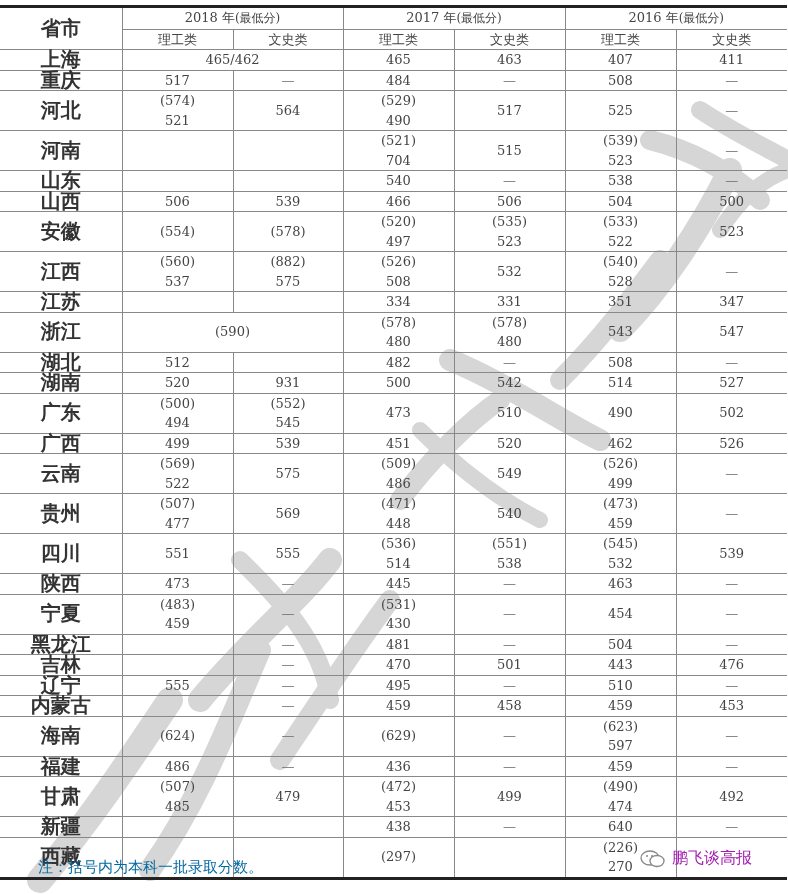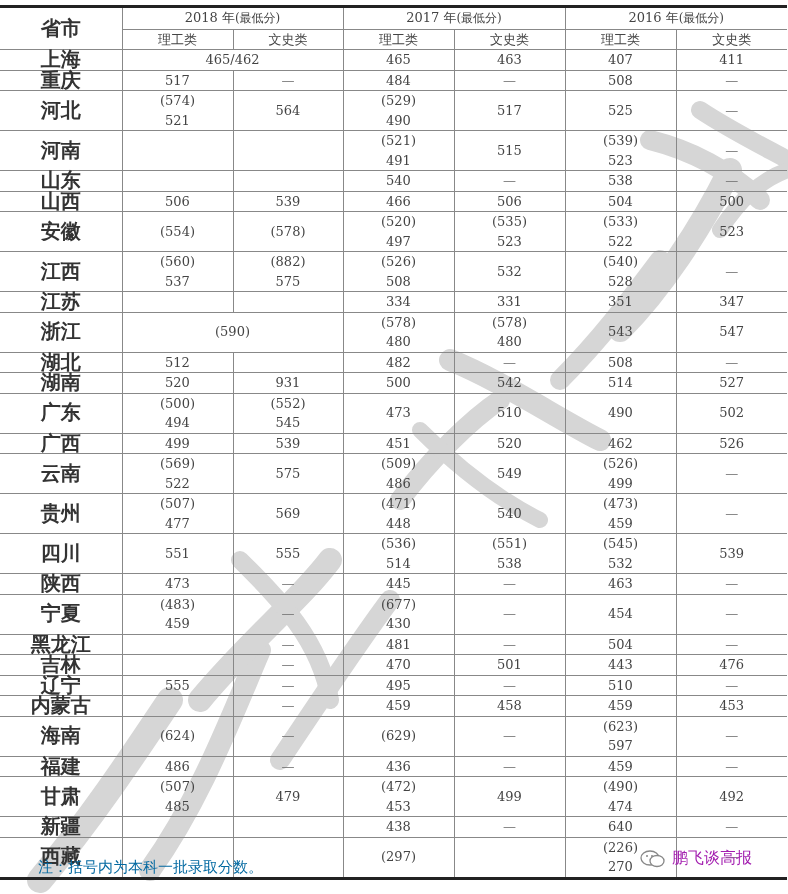--- a/index.html
+++ b/index.html
@@ -134,21 +134,21 @@
         <td>
           <span class="cell-line dash">—</span>
         </td>
       </tr>
       <tr class="r2">
         <td class="prov">河南</td>
         <td></td>
         <td></td>
         <td>
           <span class="cell-line">(521)</span>
-          <span class="cell-line">491</span>
+          <span class="cell-line">704</span>
         </td>
         <td>
           <span class="cell-line">515</span>
         </td>
         <td>
           <span class="cell-line">(539)</span>
           <span class="cell-line">523</span>
         </td>
         <td>
           <span class="cell-line dash">—</span>
@@ -458,21 +458,21 @@
       <tr class="r2">
         <td class="prov">宁夏</td>
         <td>
           <span class="cell-line">(483)</span>
           <span class="cell-line">459</span>
         </td>
         <td>
           <span class="cell-line dash">—</span>
         </td>
         <td>
-          <span class="cell-line">(677)</span>
+          <span class="cell-line">(531)</span>
           <span class="cell-line">430</span>
         </td>
         <td>
           <span class="cell-line dash">—</span>
         </td>
         <td>
           <span class="cell-line">454</span>
         </td>
         <td>
           <span class="cell-line dash">—</span>

